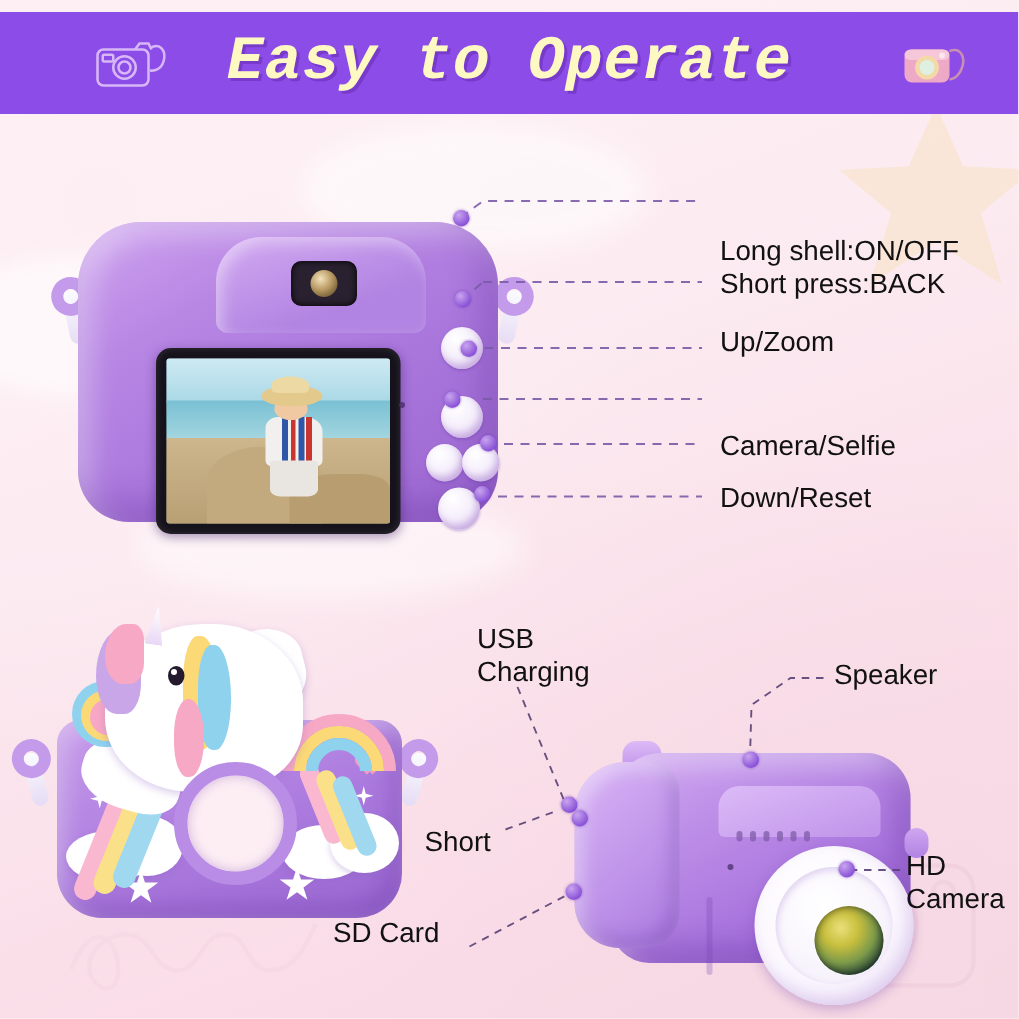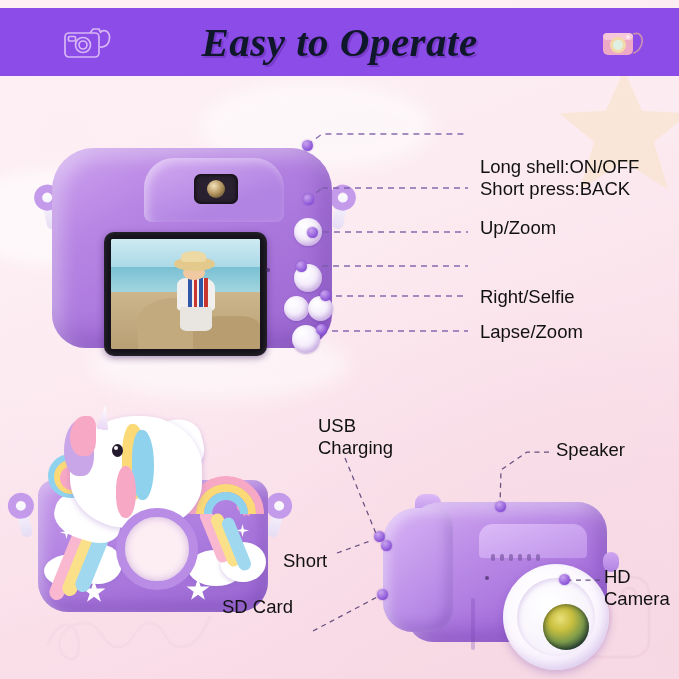--- a/index.html
+++ b/index.html
@@ -42,21 +42,21 @@
   #deco-swirl-bl{
     bottom:18px;left:40px;width:230px;height:60px;opacity:.35;
   }
 
   
   #banner{
     position:absolute;left:0;top:8px;width:679px;height:68px;
     background:#8c4ce8;display:flex;align-items:center;justify-content:center;
   }
   #banner-title{
-    color:#0f172a;font-family:Liberation Serif, serif;
+    color:#fef9c3;font-family:Liberation Mono, monospace;
     font-size:41px;font-weight:bold;font-style:italic;
     letter-spacing:.5px;
     text-shadow:2px 2px 0 rgba(80,25,150,.35);
     white-space:nowrap;
   }
   .banner-icon{position:absolute;top:50%;transform:translateY(-50%);}
   #banner-icon-left{left:62px;}
   #banner-icon-right{right:30px;}
 
   
@@ -347,22 +347,22 @@
   <div class="dot" style="left:302px;top:140px;"></div>
   <div class="dot" style="left:303px;top:194px;"></div>
   <div class="dot" style="left:307px;top:227px;"></div>
   <div class="dot" style="left:296px;top:261px;"></div>
   <div class="dot" style="left:320px;top:290px;"></div>
   <div class="dot" style="left:316px;top:324px;"></div>
 
   <div class="lbl two" style="left:480px;top:156px;">Long shell:ON/OFF
 Short press:BACK</div>
   <div class="lbl" style="left:480px;top:216px;">Up/Zoom</div>
-  <div class="lbl" style="left:480px;top:285px;">Right/Selfie</div>
-  <div class="lbl" style="left:480px;top:320px;">Lapse/Zoom</div>
+  <div class="lbl" style="left:480px;top:285px;">Camera/Selfie</div>
+  <div class="lbl" style="left:480px;top:320px;">Down/Reset</div>
 
 
   <div id="shell-uni">
     <div class="strap-hook" style="left:0px;top:84px;transform:rotate(-14deg);">
       <div class="tail"></div>
         <div class="ring"></div>
     </div>
     <div class="strap-hook" style="left:250px;top:84px;transform:rotate(14deg) scaleX(-1);">
       <div class="tail"></div>
         <div class="ring"></div>
@@ -456,18 +456,18 @@
   </svg>
   <div class="dot" style="left:374px;top:531px;"></div>
   <div class="dot" style="left:381px;top:540px;"></div>
   <div class="dot" style="left:377px;top:589px;"></div>
   <div class="dot" style="left:495px;top:501px;"></div>
   <div class="dot" style="left:559px;top:574px;"></div>
 
   <div class="lbl two" style="left:318px;top:415px;">USB
 Charging</div>
   <div class="lbl" style="left:283px;top:549px;">Short</div>
-  <div class="lbl" style="left:222px;top:595px;">SD Card</div>
+  <div class="lbl" style="left:222px;top:610px;">SD Card</div>
   <div class="lbl" style="left:556px;top:438px;">Speaker</div>
   <div class="lbl two" style="left:604px;top:566px;">HD
 Camera</div>
 
 </div>
 
 </body></html>

